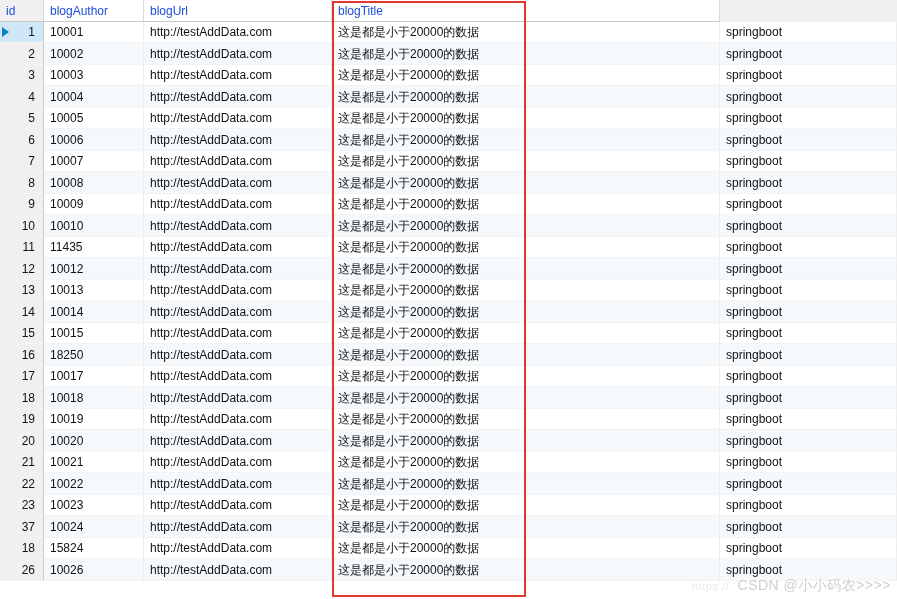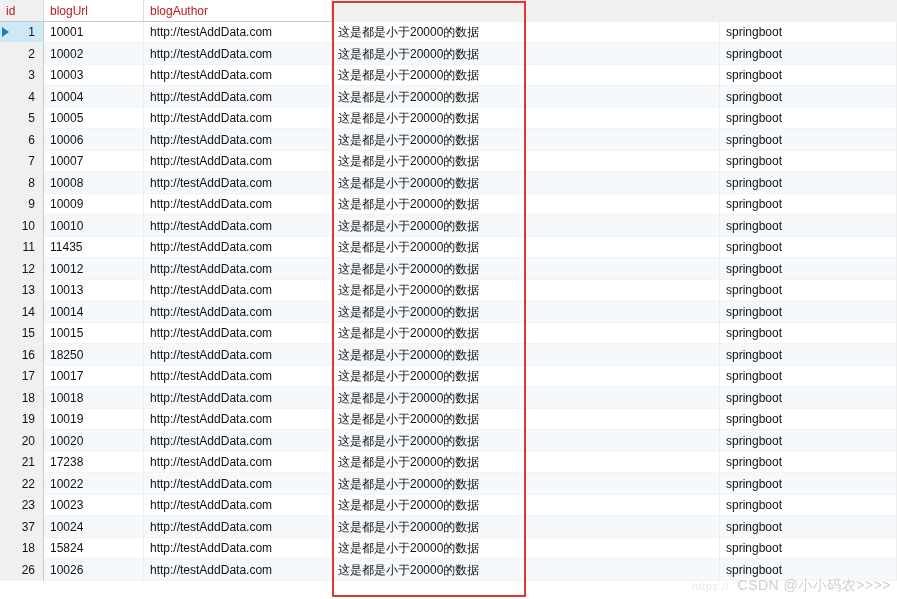--- a/index.html
+++ b/index.html
@@ -19,21 +19,21 @@
   }
   .hdr {
     display: grid;
     grid-template-columns: 44px 100px 188px 388px 177px;
     background: #f0f0f0;
   }
   .hdr .cell {
     padding: 4px 6px;
     border-right: 1px solid #dcdcdc;
     border-bottom: 1px solid #c8c8c8;
-    color: #b91c1c;
+    color: #1d4ed8;
     font-weight: 400;
     white-space: nowrap;
     overflow: hidden;
   }
   .row {
     display: contents;
   }
   .cell {
     padding: 3.5px 6px;
     border-right: 1px solid #eee;
@@ -91,22 +91,23 @@
     pointer-events: none;
     font-family: Arial, sans-serif;
   }
   .watermark .faint { color: #e9e9e9; font-size: 11px; margin-right: 4px;}
 </style>
 </head>
 <body>
 
 <div class="hdr">
   <div class="cell id-cell">id</div>
+  <div class="cell">blogAuthor</div>
   <div class="cell">blogUrl</div>
-  <div class="cell">blogAuthor</div>
+  <div class="cell">blogTitle</div>
 </div>
 
 <div class="grid" id="body">
     <div class="row sel"><div class="cell id-cell">1</div><div class="cell">10001</div><div class="cell">http://testAddData.com</div><div class="cell">这是都是小于20000的数据</div><div class="cell">springboot</div></div>
     <div class="row even"><div class="cell id-cell">2</div><div class="cell">10002</div><div class="cell">http://testAddData.com</div><div class="cell">这是都是小于20000的数据</div><div class="cell">springboot</div></div>
     <div class="row"><div class="cell id-cell">3</div><div class="cell">10003</div><div class="cell">http://testAddData.com</div><div class="cell">这是都是小于20000的数据</div><div class="cell">springboot</div></div>
     <div class="row even"><div class="cell id-cell">4</div><div class="cell">10004</div><div class="cell">http://testAddData.com</div><div class="cell">这是都是小于20000的数据</div><div class="cell">springboot</div></div>
     <div class="row"><div class="cell id-cell">5</div><div class="cell">10005</div><div class="cell">http://testAddData.com</div><div class="cell">这是都是小于20000的数据</div><div class="cell">springboot</div></div>
     <div class="row even"><div class="cell id-cell">6</div><div class="cell">10006</div><div class="cell">http://testAddData.com</div><div class="cell">这是都是小于20000的数据</div><div class="cell">springboot</div></div>
     <div class="row"><div class="cell id-cell">7</div><div class="cell">10007</div><div class="cell">http://testAddData.com</div><div class="cell">这是都是小于20000的数据</div><div class="cell">springboot</div></div>
@@ -116,21 +117,21 @@
     <div class="row"><div class="cell id-cell">11</div><div class="cell">11435</div><div class="cell">http://testAddData.com</div><div class="cell">这是都是小于20000的数据</div><div class="cell">springboot</div></div>
     <div class="row even"><div class="cell id-cell">12</div><div class="cell">10012</div><div class="cell">http://testAddData.com</div><div class="cell">这是都是小于20000的数据</div><div class="cell">springboot</div></div>
     <div class="row"><div class="cell id-cell">13</div><div class="cell">10013</div><div class="cell">http://testAddData.com</div><div class="cell">这是都是小于20000的数据</div><div class="cell">springboot</div></div>
     <div class="row even"><div class="cell id-cell">14</div><div class="cell">10014</div><div class="cell">http://testAddData.com</div><div class="cell">这是都是小于20000的数据</div><div class="cell">springboot</div></div>
     <div class="row"><div class="cell id-cell">15</div><div class="cell">10015</div><div class="cell">http://testAddData.com</div><div class="cell">这是都是小于20000的数据</div><div class="cell">springboot</div></div>
     <div class="row even"><div class="cell id-cell">16</div><div class="cell">18250</div><div class="cell">http://testAddData.com</div><div class="cell">这是都是小于20000的数据</div><div class="cell">springboot</div></div>
     <div class="row"><div class="cell id-cell">17</div><div class="cell">10017</div><div class="cell">http://testAddData.com</div><div class="cell">这是都是小于20000的数据</div><div class="cell">springboot</div></div>
     <div class="row even"><div class="cell id-cell">18</div><div class="cell">10018</div><div class="cell">http://testAddData.com</div><div class="cell">这是都是小于20000的数据</div><div class="cell">springboot</div></div>
     <div class="row"><div class="cell id-cell">19</div><div class="cell">10019</div><div class="cell">http://testAddData.com</div><div class="cell">这是都是小于20000的数据</div><div class="cell">springboot</div></div>
     <div class="row even"><div class="cell id-cell">20</div><div class="cell">10020</div><div class="cell">http://testAddData.com</div><div class="cell">这是都是小于20000的数据</div><div class="cell">springboot</div></div>
-    <div class="row"><div class="cell id-cell">21</div><div class="cell">17238</div><div class="cell">http://testAddData.com</div><div class="cell">这是都是小于20000的数据</div><div class="cell">springboot</div></div>
+    <div class="row"><div class="cell id-cell">21</div><div class="cell">10021</div><div class="cell">http://testAddData.com</div><div class="cell">这是都是小于20000的数据</div><div class="cell">springboot</div></div>
     <div class="row even"><div class="cell id-cell">22</div><div class="cell">10022</div><div class="cell">http://testAddData.com</div><div class="cell">这是都是小于20000的数据</div><div class="cell">springboot</div></div>
     <div class="row"><div class="cell id-cell">23</div><div class="cell">10023</div><div class="cell">http://testAddData.com</div><div class="cell">这是都是小于20000的数据</div><div class="cell">springboot</div></div>
     <div class="row even"><div class="cell id-cell">37</div><div class="cell">10024</div><div class="cell">http://testAddData.com</div><div class="cell">这是都是小于20000的数据</div><div class="cell">springboot</div></div>
     <div class="row"><div class="cell id-cell">18</div><div class="cell">15824</div><div class="cell">http://testAddData.com</div><div class="cell">这是都是小于20000的数据</div><div class="cell">springboot</div></div>
     <div class="row even"><div class="cell id-cell">26</div><div class="cell">10026</div><div class="cell">http://testAddData.com</div><div class="cell">这是都是小于20000的数据</div><div class="cell">springboot</div></div>
   </div>
 
 <div class="highlight-box"></div>
 
 <div class="watermark">

